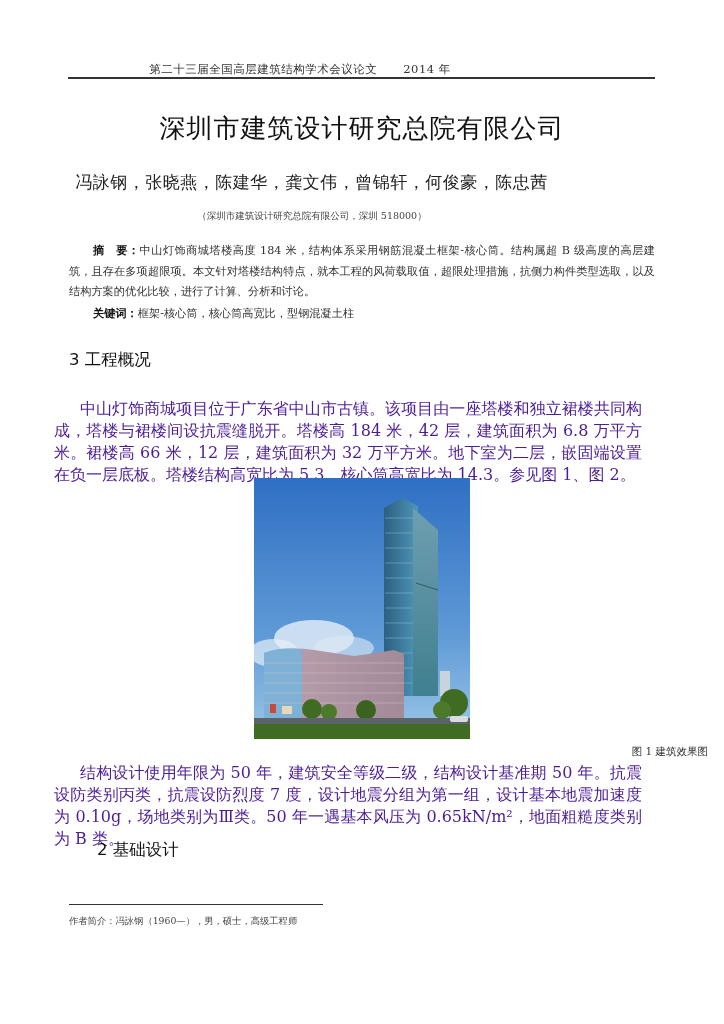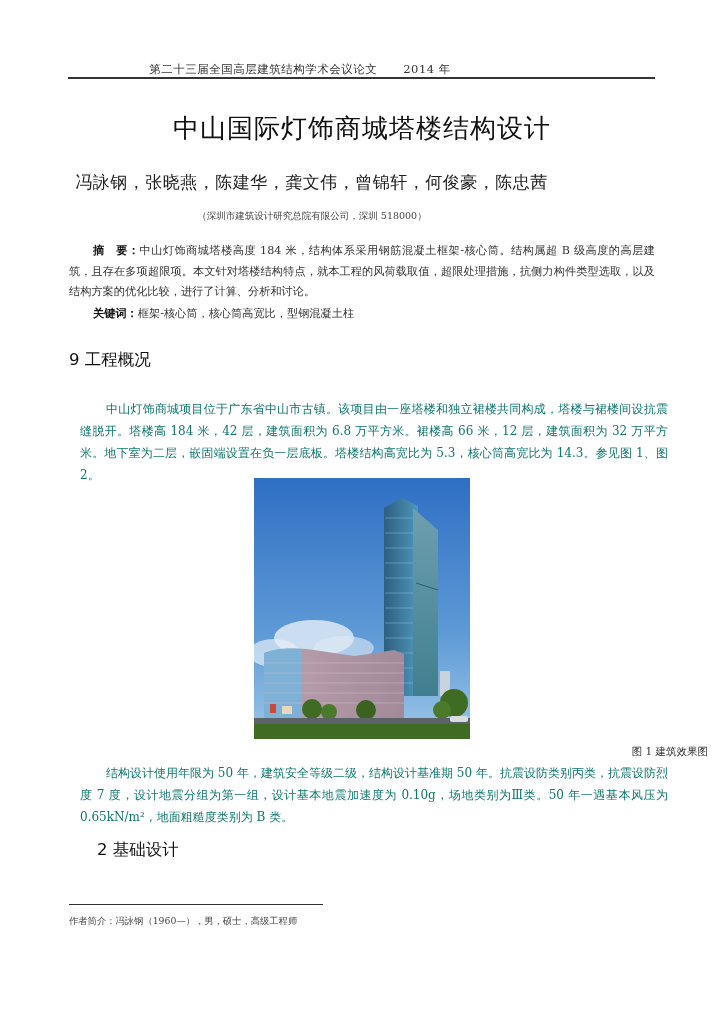--- a/index.html
+++ b/index.html
@@ -12,45 +12,45 @@
   .title { left: 0; width: 724px; top: 111px; text-align: center; font-size: 26px;
            font-family: "DejaVu Sans", "Liberation Sans", sans-serif; letter-spacing: 1px; color: #111; }
   .authors { left: 0; width: 623px; top: 171px; text-align: center; font-size: 17px; color: #222; letter-spacing: 0.5px; }
   .affil { left: 0; width: 624px; top: 210px; text-align: center; font-size: 9.5px; color: #444; }
   .abstract { left: 69px; width: 586px; top: 240px; font-size: 11.2px; line-height: 20.5px; color: #333; text-indent: 24px; text-align: justify; }
   .abstract .lbl, .keywords .lbl { font-weight: bold; color: #111; }
   .keywords { left: 93px; top: 306px; font-size: 11.2px; color: #333; }
   .sec-head { font-family: "DejaVu Sans", "Liberation Sans", sans-serif; font-size: 16.5px; color: #111; }
   .sec1 { left: 69px; top: 349px; }
   .sec2 { left: 69px; top: 839px; margin-left: 28px; }
-  .para { left: 80px; width: 588px; font-size: 12px; line-height: 22px; color: #0f766e; text-indent: 26px; text-align: justify; }
+  .para { left: 54px; width: 588px; font-size: 16px; line-height: 22px; color: #4c1d95; text-indent: 26px; text-align: justify; }
   .p1 { top: 398px; }
   .p2 { top: 762px; }
   .figure { left: 254px; top: 478px; width: 216px; height: 261px; overflow: hidden; }
   .caption { left: 0; width: 708px; top: 745px; text-align: right; font-size: 10.5px; color: #333; }
   .foot-rule { left: 69px; width: 254px; top: 904px; height: 1px; background: #333; }
   .footnote { left: 69px; top: 915px; font-size: 9.3px; color: #444; }
 </style>
 </head>
 <body>
 
 <div class="abs running-head">
   <span>第二十三届全国高层建筑结构学术会议论文</span><span class="year">2014 年</span>
 </div>
 <div class="abs head-rule"></div>
 
-<div class="abs title">中山国际灯饰商城塔楼结构设计</div>
+<div class="abs title">深圳市建筑设计研究总院有限公司</div>
 <div class="abs authors">冯詠钢，张晓燕，陈建华，龚文伟，曾锦轩，何俊豪，陈忠茜</div>
 <div class="abs affil">（深圳市建筑设计研究总院有限公司，深圳 518000）</div>
 
 <div class="abs abstract"><span class="lbl">摘　要：</span><span>中山灯饰商城塔楼高度 184 米，结构体系采用钢筋混凝土框架-核心筒。结构属超 B 级高度的高层建筑，且存在多项超限项。本文针对塔楼结构特点，就本工程的风荷载取值，超限处理措施，抗侧力构件类型选取，以及结构方案的优化比较，进行了计算、分析和讨论。</span></div>
 
 <div class="abs keywords"><span class="lbl">关键词：</span><span>框架-核心筒，核心筒高宽比，型钢混凝土柱</span></div>
 
-<div class="abs sec-head sec1">9 工程概况</div>
+<div class="abs sec-head sec1">3 工程概况</div>
 <div class="abs para p1">中山灯饰商城项目位于广东省中山市古镇。该项目由一座塔楼和独立裙楼共同构成，塔楼与裙楼间设抗震缝脱开。塔楼高 184 米，42 层，建筑面积为 6.8 万平方米。裙楼高 66 米，12 层，建筑面积为 32 万平方米。地下室为二层，嵌固端设置在负一层底板。塔楼结构高宽比为 5.3，核心筒高宽比为 14.3。参见图 1、图 2。</div>
 
 <div class="abs figure">
   <svg width="216" height="261" viewBox="0 0 216 261">
     <defs>
       <linearGradient id="sky" x1="0" y1="0" x2="0" y2="1">
         <stop offset="0" stop-color="#2f6fc4"></stop>
         <stop offset="0.6" stop-color="#5f9ad6"></stop>
         <stop offset="1" stop-color="#9cc7e8"></stop>
       </linearGradient>

